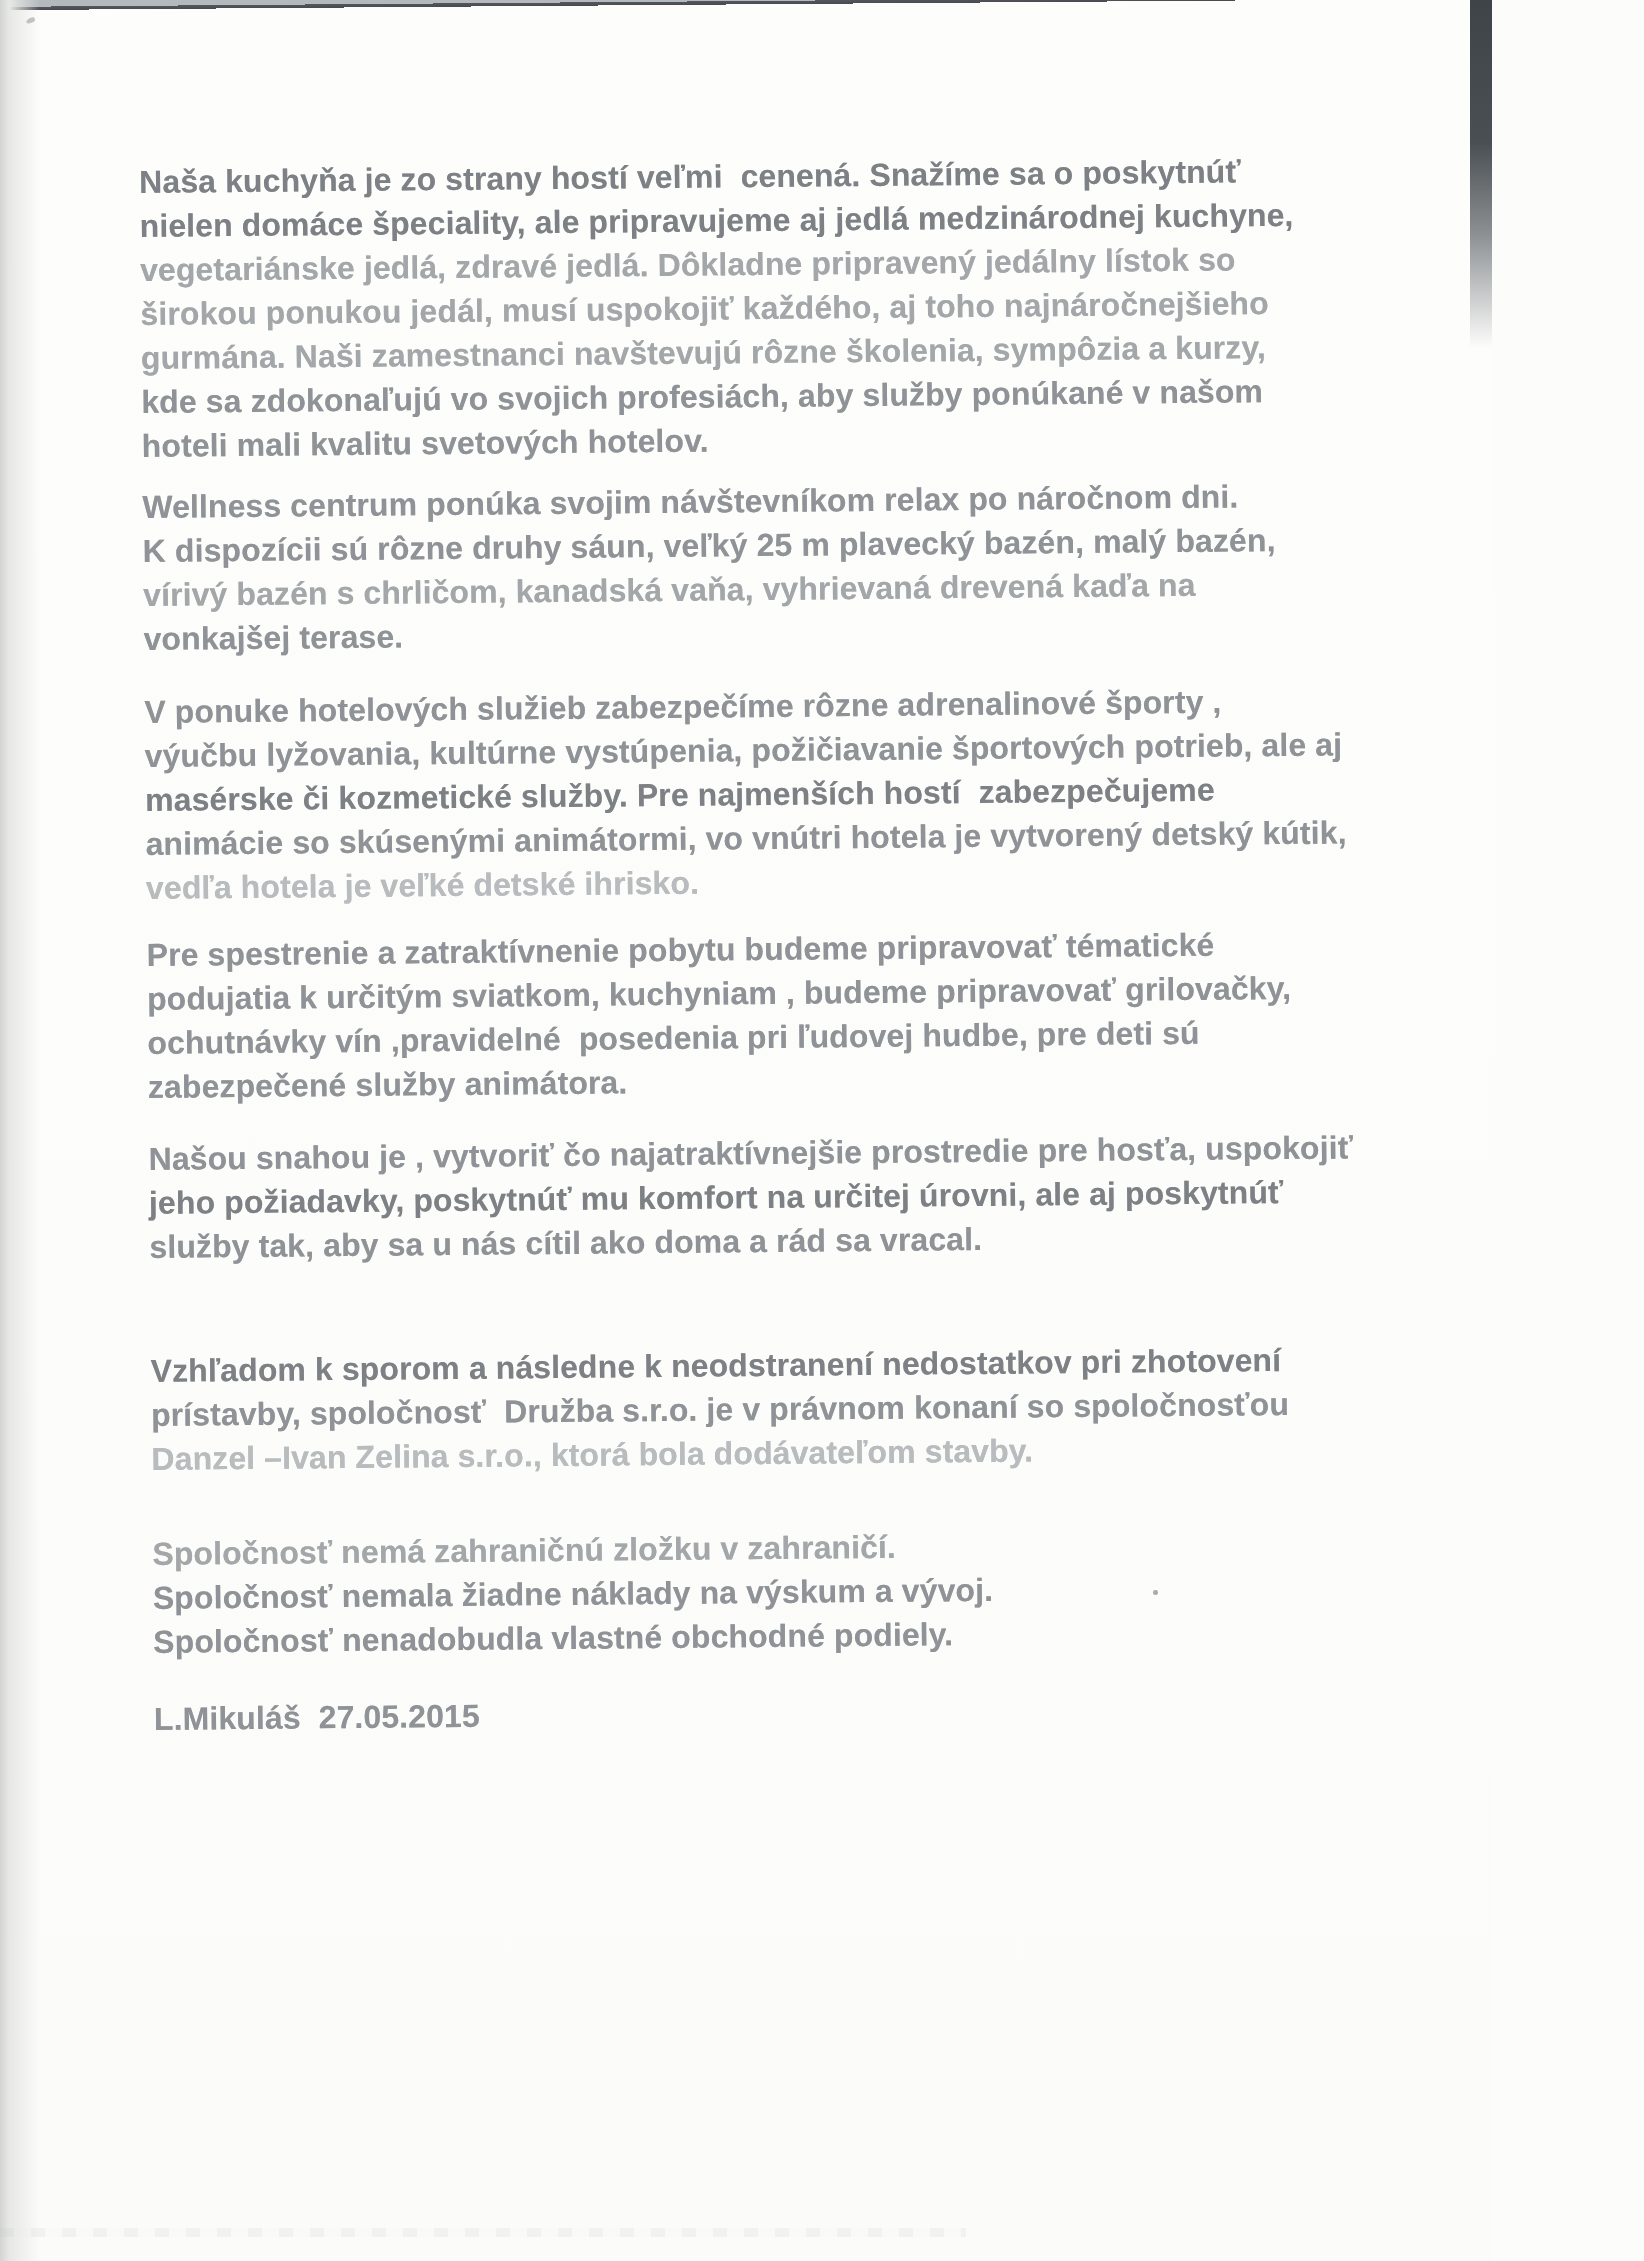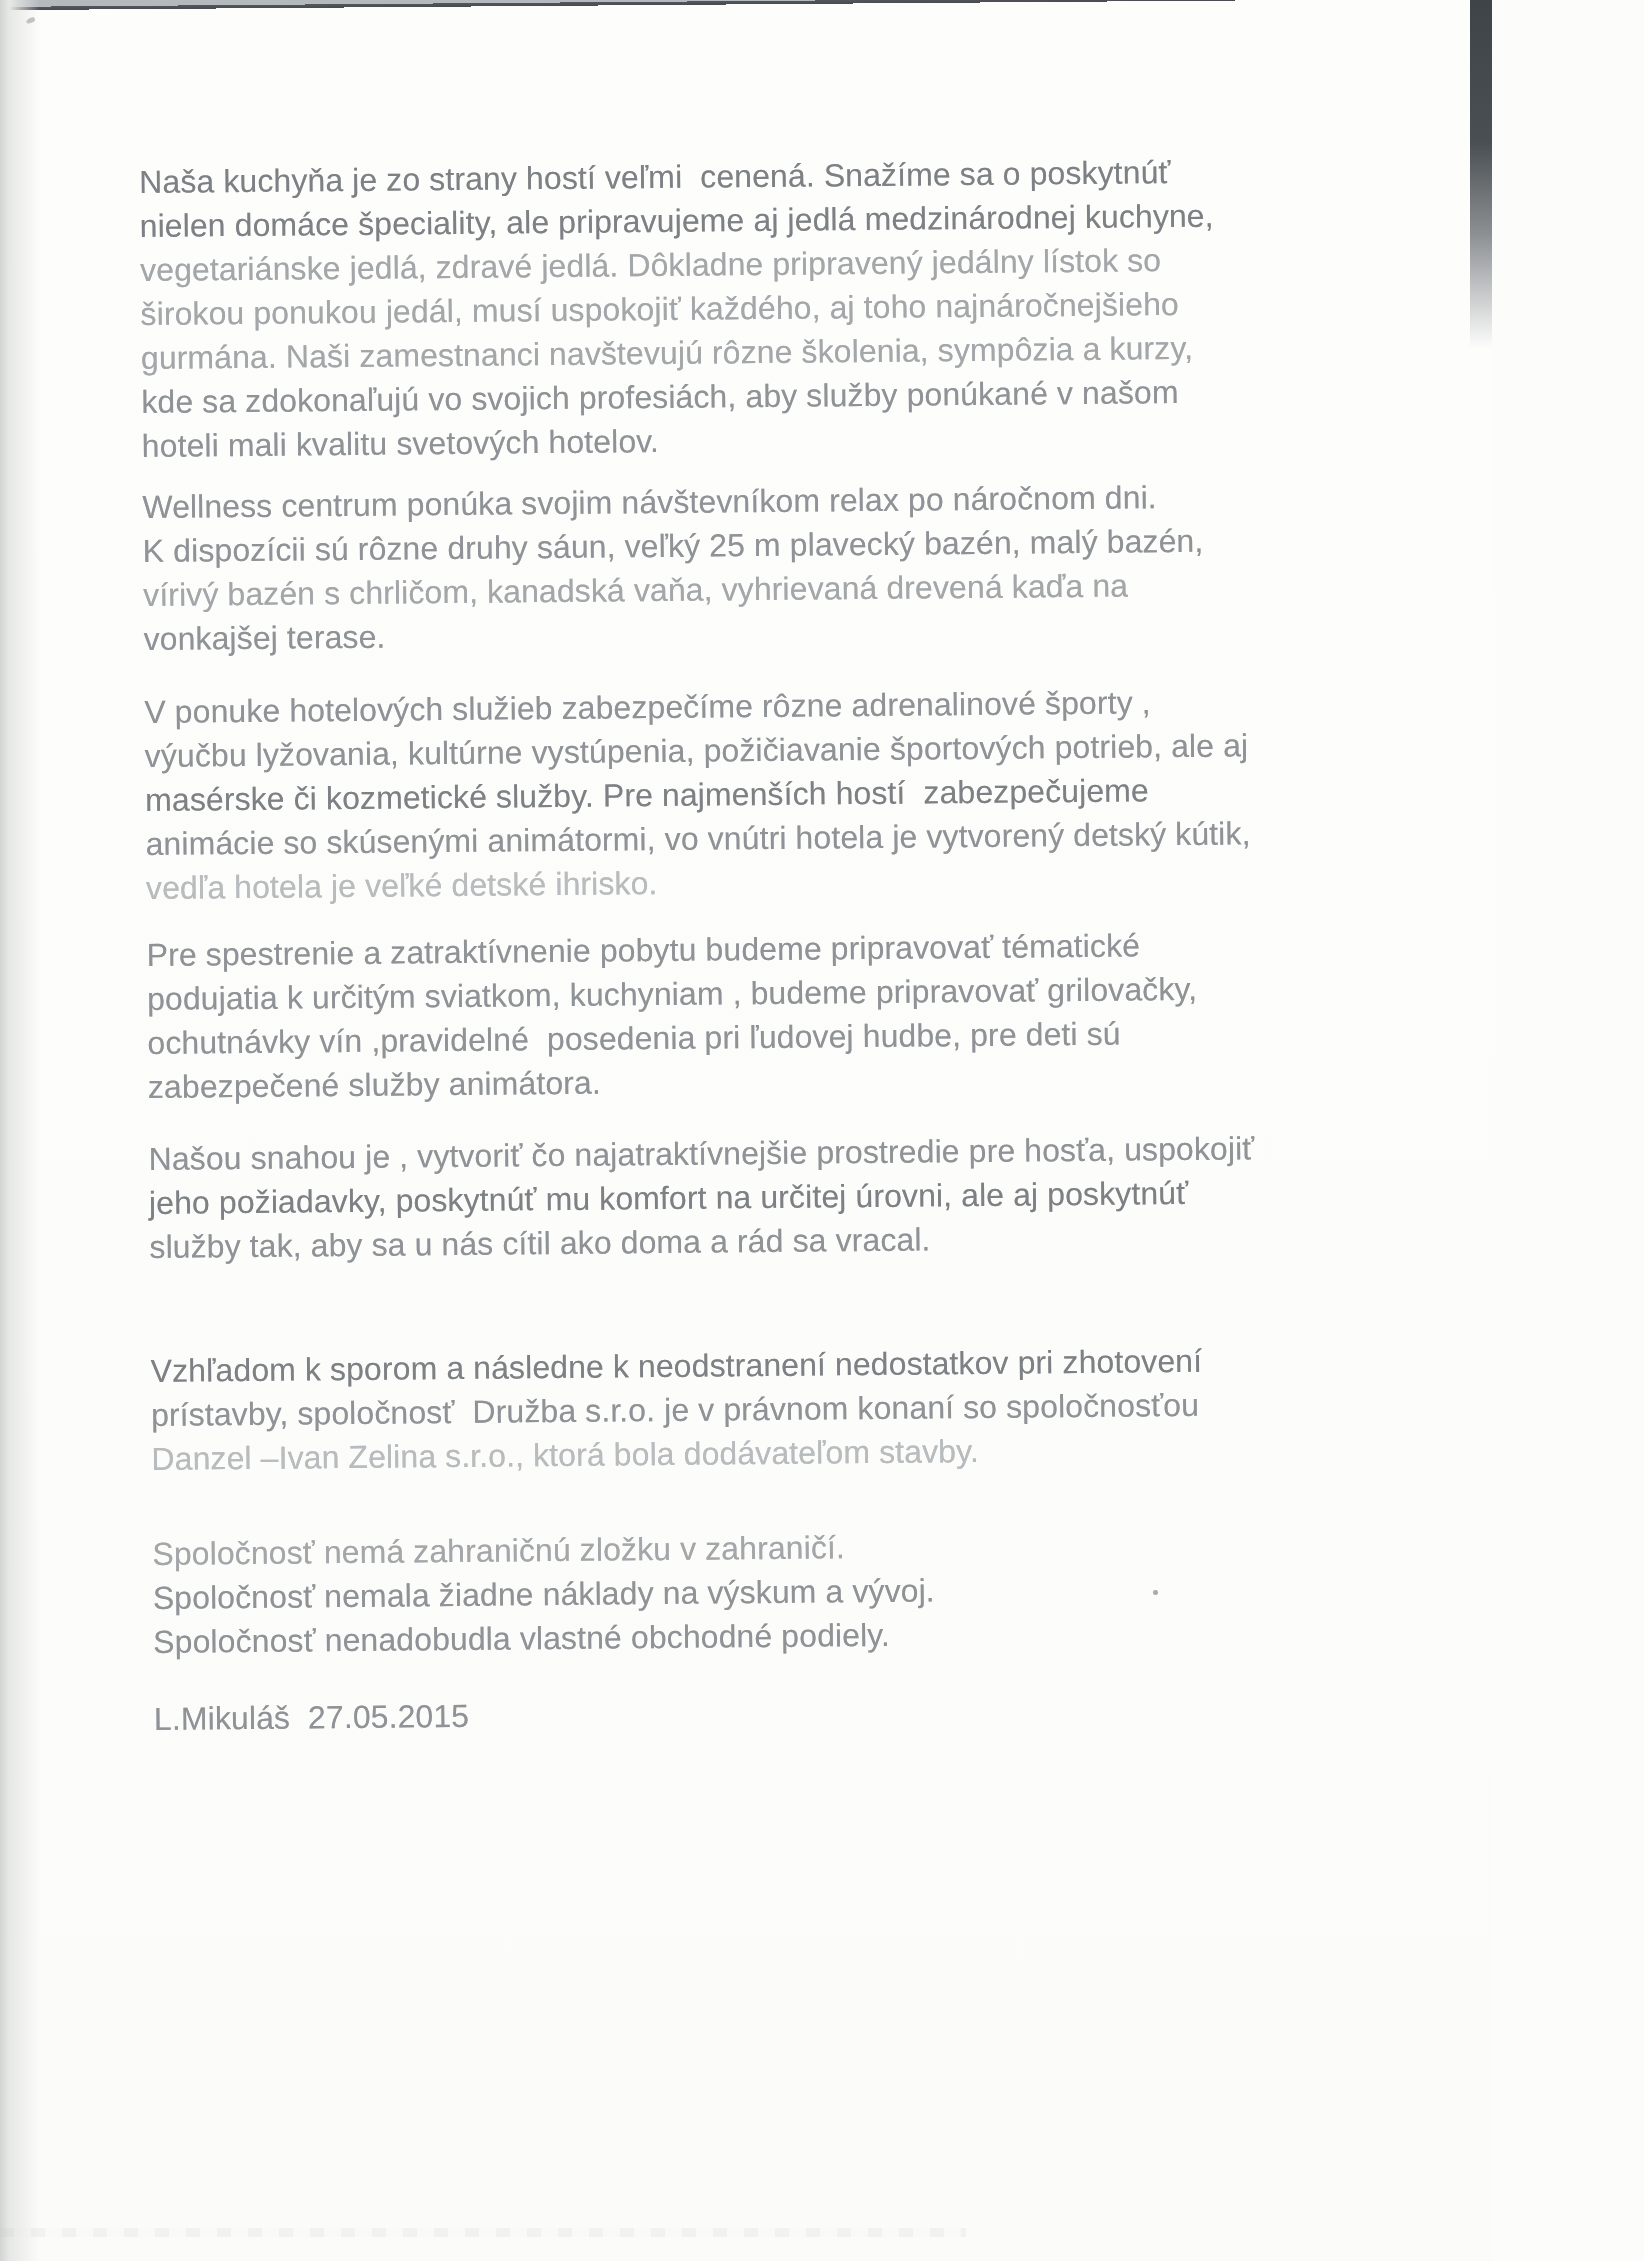--- a/index.html
+++ b/index.html
@@ -12,20 +12,21 @@
     background: #fcfcfa;
     font-family: "Liberation Sans", sans-serif;
     overflow: hidden;
   }
   .scan {
     position: relative;
     width: 1492px;
     height: 2261px;
     background: linear-gradient(180deg, #fdfdfc 0%, #fcfcfa 55%, #fbfbf9 100%);
     overflow: hidden;
+    font-weight: bold;
   }
   
   .edge-top {
     position: absolute;
     top: 0;
     left: -13px;
     width: 1482px;
     height: 11px;
     transform: rotate(-0.45deg);
     transform-origin: 0 0;

